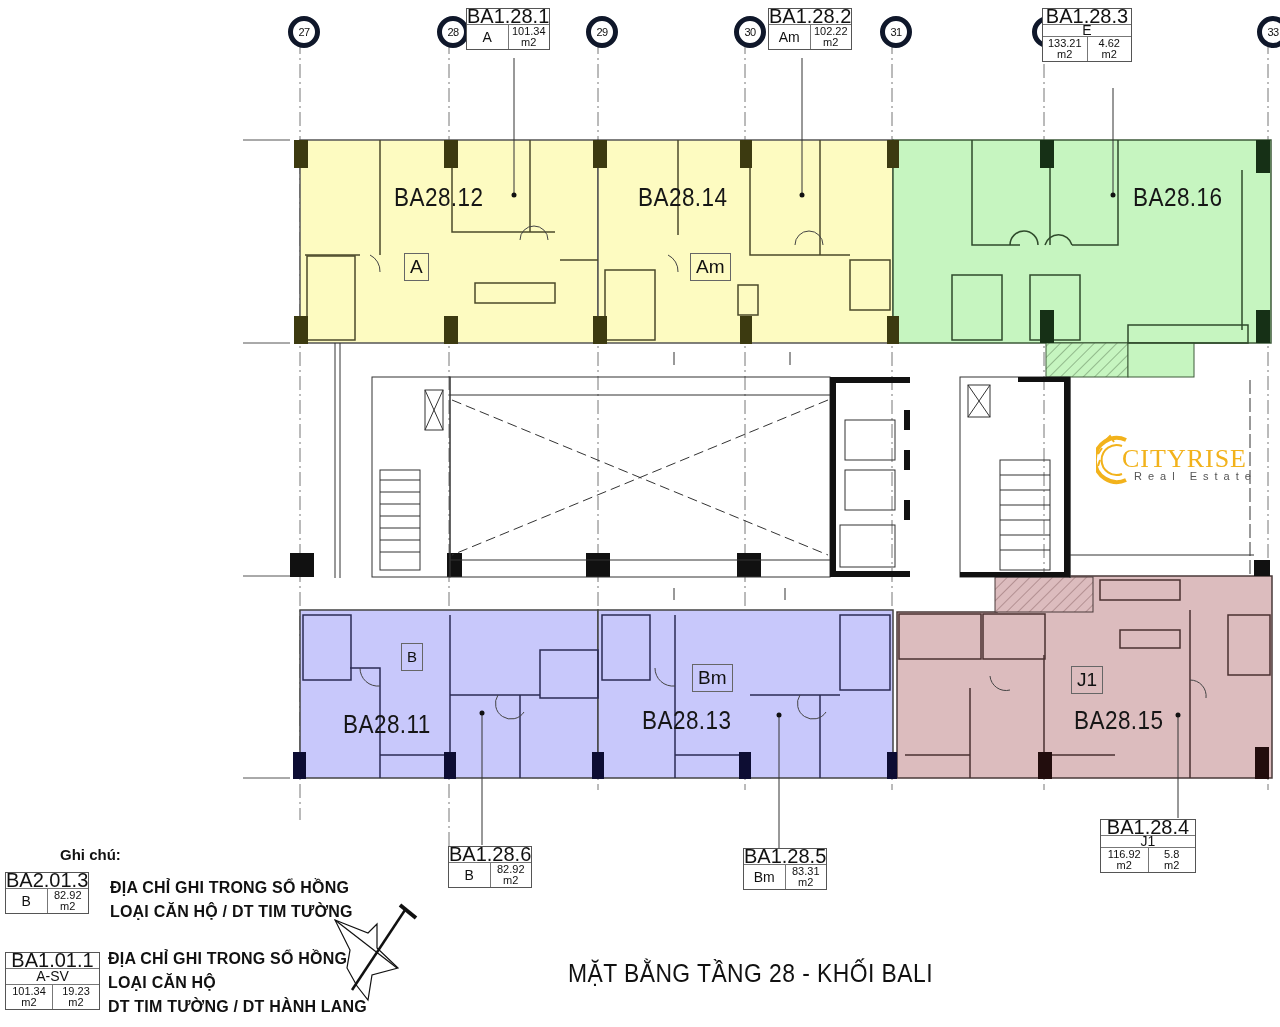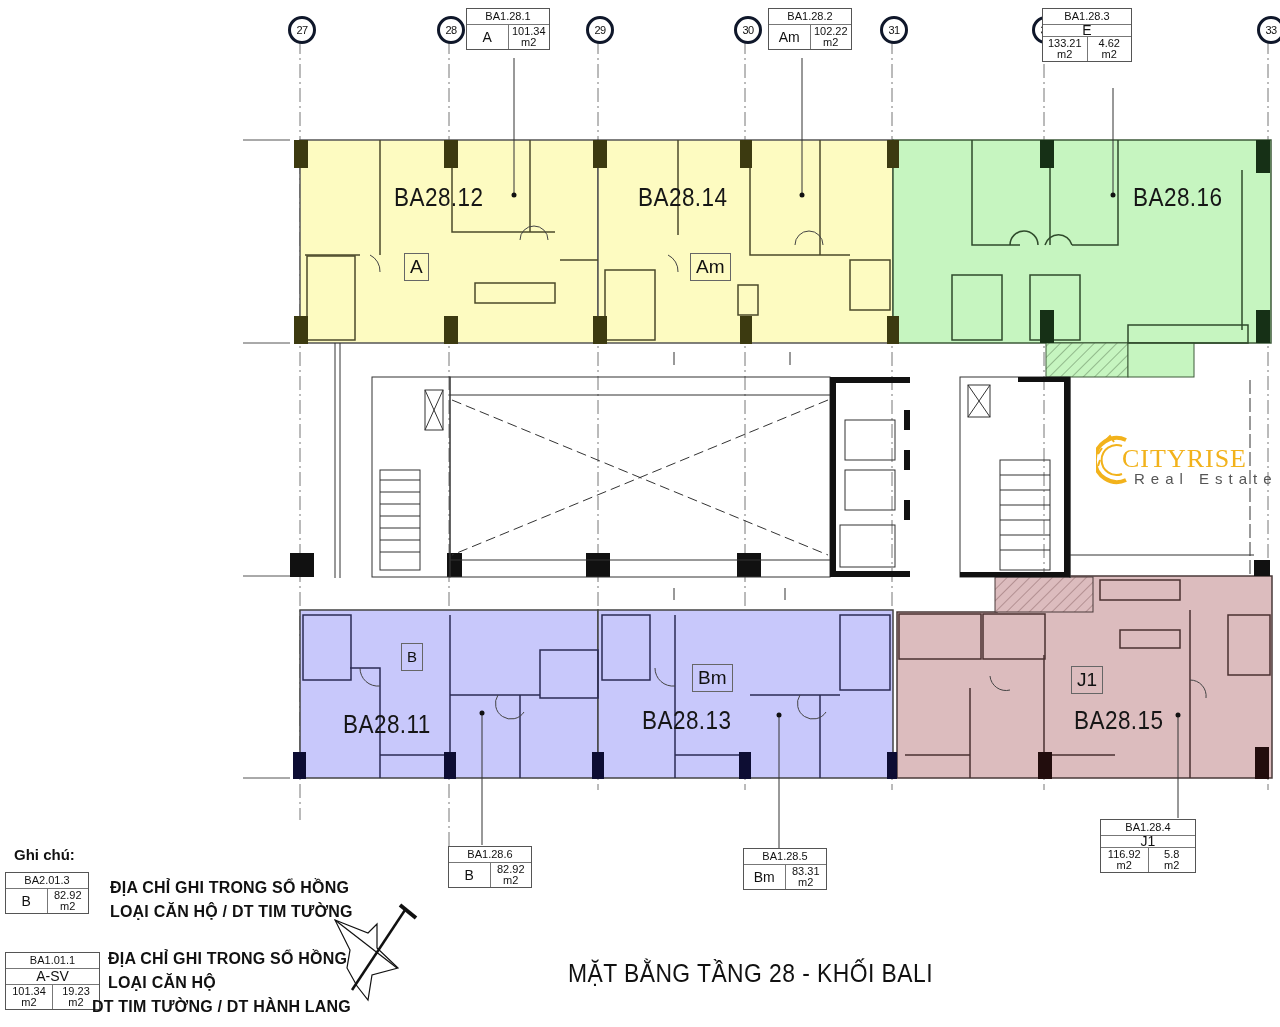--- a/index.html
+++ b/index.html
@@ -1,36 +1,36 @@
 <!DOCTYPE html>
 <html><head>
 <meta charset="utf-8">
 <style>
   html, body { margin:0; padding:0; background:#ffffff; }
   body { width:1280px; height:1027px; position:relative; overflow:hidden;
          font-family:"Liberation Sans", sans-serif; color:#111; }
   svg.plan { position:absolute; left:0; top:0; }
-  .grid-bubble { position:absolute; width:22px; height:22px; border:3px solid #0f172a; border-radius:50%;
+  .grid-bubble { position:absolute; width:22px; height:22px; border:5px solid #0f172a; border-radius:50%;
                  font-size:11px; line-height:22px; text-align:center; background:#fff; letter-spacing:-0.5px; }
   .tag { position:absolute; border:1px solid #555; background:#fff; font-size:12px; text-align:center; }
   .tag .row { border-top:1px solid #777; display:flex; }
   .tag .row:first-child { border-top:none; }
   .tag .cell { flex:1; display:flex; align-items:center; justify-content:center; line-height:11px; }
   .tag .cell + .cell { border-left:1px solid #777; }
-  .tag .hdr { font-size:11px; padding:2px 0;text-align:right; }
+  .tag .hdr { font-size:20px; padding:2px 0;text-align:right; }
   .tag .type { font-size:14px; }
   .tag .area { font-size:11px; flex-direction:column; padding:1px 0; }
   .unit-label { position:absolute; font-size:25px; letter-spacing:0.5px; color:#161616; transform:scaleX(0.9); transform-origin:left; }
   .type-box { position:absolute; border:1px solid #666; font-size:19px; text-align:center; line-height:26px; padding:0 5px; }
-  .legend-title { position:absolute; font-size:15px; font-weight:bold; }
+  .legend-title { position:absolute; font-size:15px; font-weight:bold;margin-left:46px; }
   .legend-desc { position:absolute; font-size:16px; font-weight:bold; letter-spacing:0.2px; }
   .title { position:absolute; font-size:26px; letter-spacing:0.5px; transform:scaleX(0.88); transform-origin:left; }
   .logo { position:absolute; }
   .logo .brand { font-family:"Liberation Serif", serif; font-size:26px; color:#f2b21b; letter-spacing:1px; }
-  .logo .sub { font-size:15px; color:#555; letter-spacing:6px; margin-left:38px; margin-top:-4px; }
+  .logo .sub { font-size:11px; color:#555; letter-spacing:6px; margin-left:38px; margin-top:-4px; }
 </style>
 </head>
 <body>
 
 <svg class="plan" width="1280" height="1027" viewBox="0 0 1280 1027">
   <defs>
     <pattern id="hatchG" width="8" height="8" patternUnits="userSpaceOnUse" patternTransform="rotate(45)">
       <rect width="8" height="8" fill="#c6f5c0"></rect>
         <line x1="0" y1="0" x2="0" y2="8" stroke="#5d7d57" stroke-width="1"></line>
     </pattern>
@@ -410,15 +410,15 @@
         <span>m2</span>
       </div>
     <div class="cell area">
         <span>19.23</span>
         <span>m2</span>
       </div>
     </div>
 </div>
 <div class="legend-desc" style="left:108px;top:950px">ĐỊA CHỈ GHI TRONG SỔ HỒNG</div>
 <div class="legend-desc" style="left:108px;top:974px">LOẠI CĂN HỘ</div>
-<div class="legend-desc" style="left:92px;top:998px">DT TIM TƯỜNG / DT HÀNH LANG</div>
+<div class="legend-desc" style="left:108px;top:998px">DT TIM TƯỜNG / DT HÀNH LANG</div>
 
 <div class="title" style="left:568px;top:958px">MẶT BẰNG TẦNG 28 - KHỐI BALI</div>
 
 </body></html>

